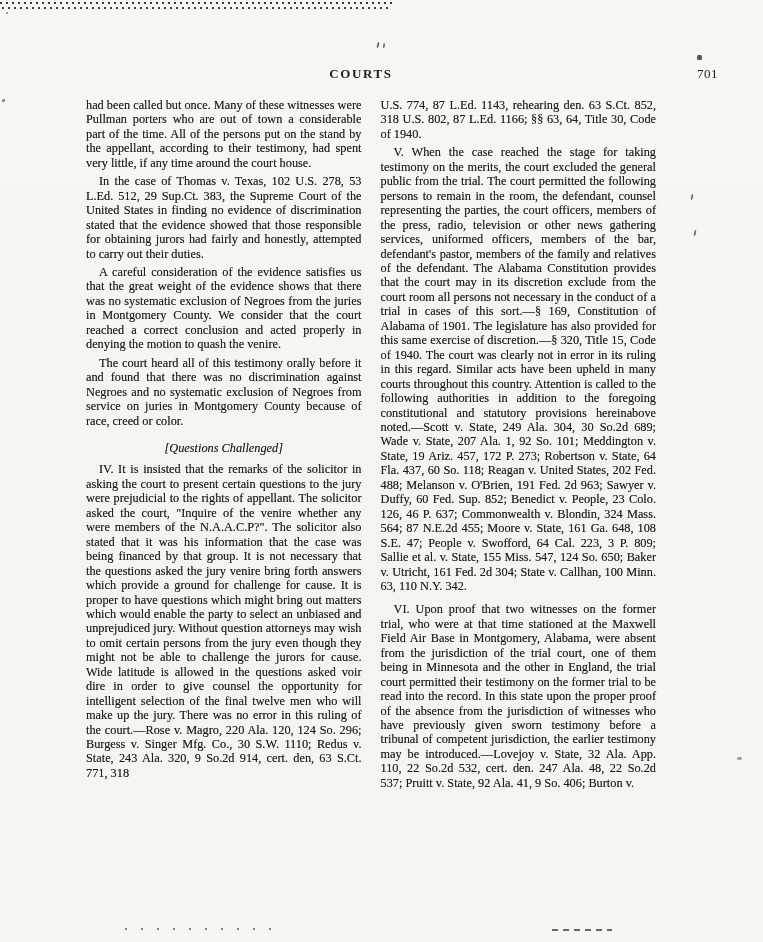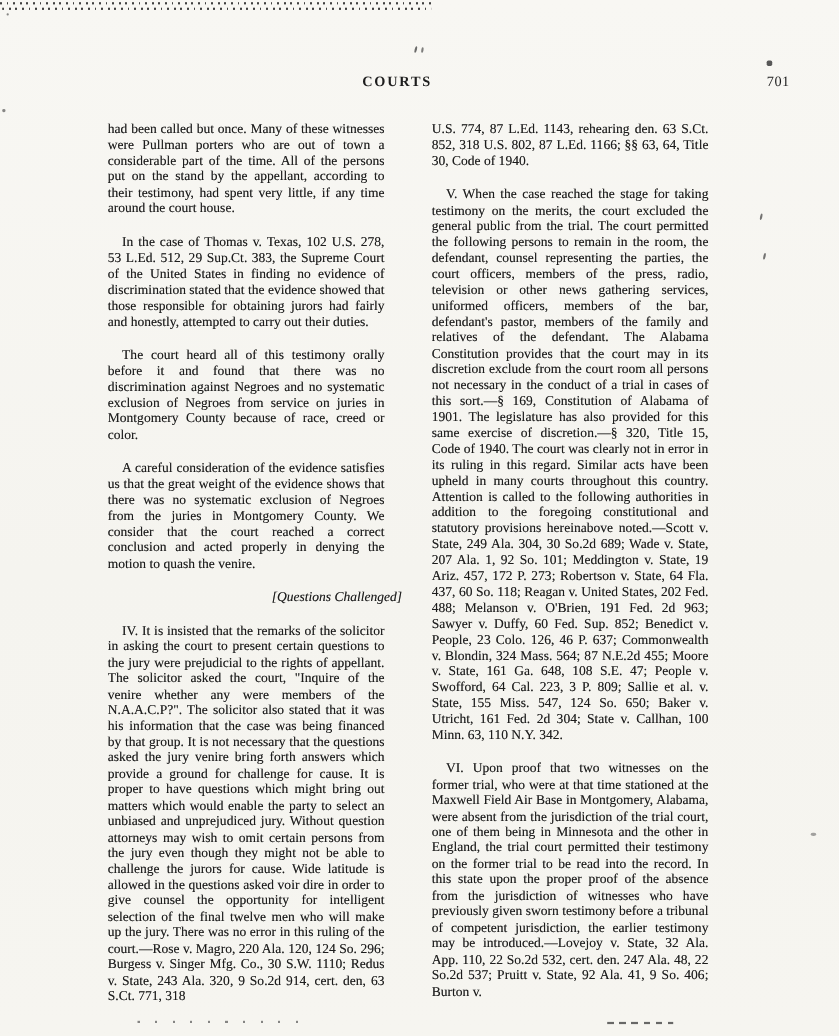--- a/index.html
+++ b/index.html
@@ -52,28 +52,28 @@
     display: flex;
     gap: 11px;
   }
   .col {
     width: 283.5px;
     font-size: 12.3px;
     line-height: 14.45px;
     text-align: justify;
     text-shadow: 0 0 0.4px rgba(20,20,20,0.5);
   }
-  .para { margin: 16px; text-indent: 13px; }
+  .para { margin: 4px; text-indent: 13px; }
   .para.cont { text-indent: 0; }
   .section-heading {
     margin: 13px 0 7px 0;
     font-size: 12.3px;
     font-weight: normal;
     font-style: italic;
-    text-align: right;
+    text-align: center;
     line-height: 14.45px;
   }
   .para-vi { margin-top: 9px; }
   
   .speck {
     position: absolute;
     background: #3c3c3c;
     border-radius: 45%;
   }
   .s1  { top: 42px;  left: 377px; width: 2px; height: 6px; transform: rotate(14deg); opacity: .75; }
@@ -110,22 +110,22 @@
   <header class="running-header">
     <span class="running-title">COURTS</span>
     <span class="page-number">701</span>
   </header>
 
   <main class="text-block">
 
     <section class="col col-left">
       <p class="para cont">had been called but once. Many of these witnesses were Pullman porters who are out of town a considerable part of the time. All of the persons put on the stand by the appellant, according to their testimony, had spent very little, if any time around the court house.</p>
       <p class="para">In the case of Thomas v. Texas, 102 U.S. 278, 53 L.Ed. 512, 29 Sup.Ct. 383, the Supreme Court of the United States in finding no evidence of discrimination stated that the evidence showed that those responsible for obtaining jurors had fairly and honestly, attempted to carry out their duties.</p>
+      <p class="para">A careful consideration of the evidence satisfies us that the great weight of the evidence shows that there was no systematic exclusion of Negroes from the juries in Montgomery County. We consider that the court reached a correct conclusion and acted properly in denying the motion to quash the venire.</p>
       <p class="para">The court heard all of this testimony orally before it and found that there was no discrimination against Negroes and no systematic exclusion of Negroes from service on juries in Montgomery County because of race, creed or color.</p>
-      <p class="para">A careful consideration of the evidence satisfies us that the great weight of the evidence shows that there was no systematic exclusion of Negroes from the juries in Montgomery County. We consider that the court reached a correct conclusion and acted properly in denying the motion to quash the venire.</p>
       <h3 class="section-heading">[Questions Challenged]</h3>
       <p class="para">IV. It is insisted that the remarks of the solicitor in asking the court to present certain questions to the jury were prejudicial to the rights of appellant. The solicitor asked the court, "Inquire of the venire whether any were members of the N.A.A.C.P?". The solicitor also stated that it was his information that the case was being financed by that group. It is not necessary that the questions asked the jury venire bring forth answers which provide a ground for challenge for cause. It is proper to have questions which might bring out matters which would enable the party to select an unbiased and unprejudiced jury. Without question attorneys may wish to omit certain persons from the jury even though they might not be able to challenge the jurors for cause. Wide latitude is allowed in the questions asked voir dire in order to give counsel the opportunity for intelligent selection of the final twelve men who will make up the jury. There was no error in this ruling of the court.—Rose v. Magro, 220 Ala. 120, 124 So. 296; Burgess v. Singer Mfg. Co., 30 S.W. 1110; Redus v. State, 243 Ala. 320, 9 So.2d 914, cert. den, 63 S.Ct. 771, 318</p>
     </section>
 
     <section class="col col-right">
       <p class="para cont">U.S. 774, 87 L.Ed. 1143, rehearing den. 63 S.Ct. 852, 318 U.S. 802, 87 L.Ed. 1166; §§ 63, 64, Title 30, Code of 1940.</p>
       <p class="para">V. When the case reached the stage for taking testimony on the merits, the court excluded the general public from the trial. The court permitted the following persons to remain in the room, the defendant, counsel representing the parties, the court officers, members of the press, radio, television or other news gathering services, uniformed officers, members of the bar, defendant's pastor, members of the family and relatives of the defendant. The Alabama Constitution provides that the court may in its discretion exclude from the court room all persons not necessary in the conduct of a trial in cases of this sort.—§ 169, Constitution of Alabama of 1901. The legislature has also provided for this same exercise of discretion.—§ 320, Title 15, Code of 1940. The court was clearly not in error in its ruling in this regard. Similar acts have been upheld in many courts throughout this country. Attention is called to the following authorities in addition to the foregoing constitutional and statutory provisions hereinabove noted.—Scott v. State, 249 Ala. 304, 30 So.2d 689; Wade v. State, 207 Ala. 1, 92 So. 101; Meddington v. State, 19 Ariz. 457, 172 P. 273; Robertson v. State, 64 Fla. 437, 60 So. 118; Reagan v. United States, 202 Fed. 488; Melanson v. O'Brien, 191 Fed. 2d 963; Sawyer v. Duffy, 60 Fed. Sup. 852; Benedict v. People, 23 Colo. 126, 46 P. 637; Commonwealth v. Blondin, 324 Mass. 564; 87 N.E.2d 455; Moore v. State, 161 Ga. 648, 108 S.E. 47; People v. Swofford, 64 Cal. 223, 3 P. 809; Sallie et al. v. State, 155 Miss. 547, 124 So. 650; Baker v. Utricht, 161 Fed. 2d 304; State v. Callhan, 100 Minn. 63, 110 N.Y. 342.</p>
       <p class="para para-vi">VI. Upon proof that two witnesses on the former trial, who were at that time stationed at the Maxwell Field Air Base in Montgomery, Alabama, were absent from the jurisdiction of the trial court, one of them being in Minnesota and the other in England, the trial court permitted their testimony on the former trial to be read into the record. In this state upon the proper proof of the absence from the jurisdiction of witnesses who have previously given sworn testimony before a tribunal of competent jurisdiction, the earlier testimony may be introduced.—Lovejoy v. State, 32 Ala. App. 110, 22 So.2d 532, cert. den. 247 Ala. 48, 22 So.2d 537; Pruitt v. State, 92 Ala. 41, 9 So. 406; Burton v.</p>
     </section>
 

